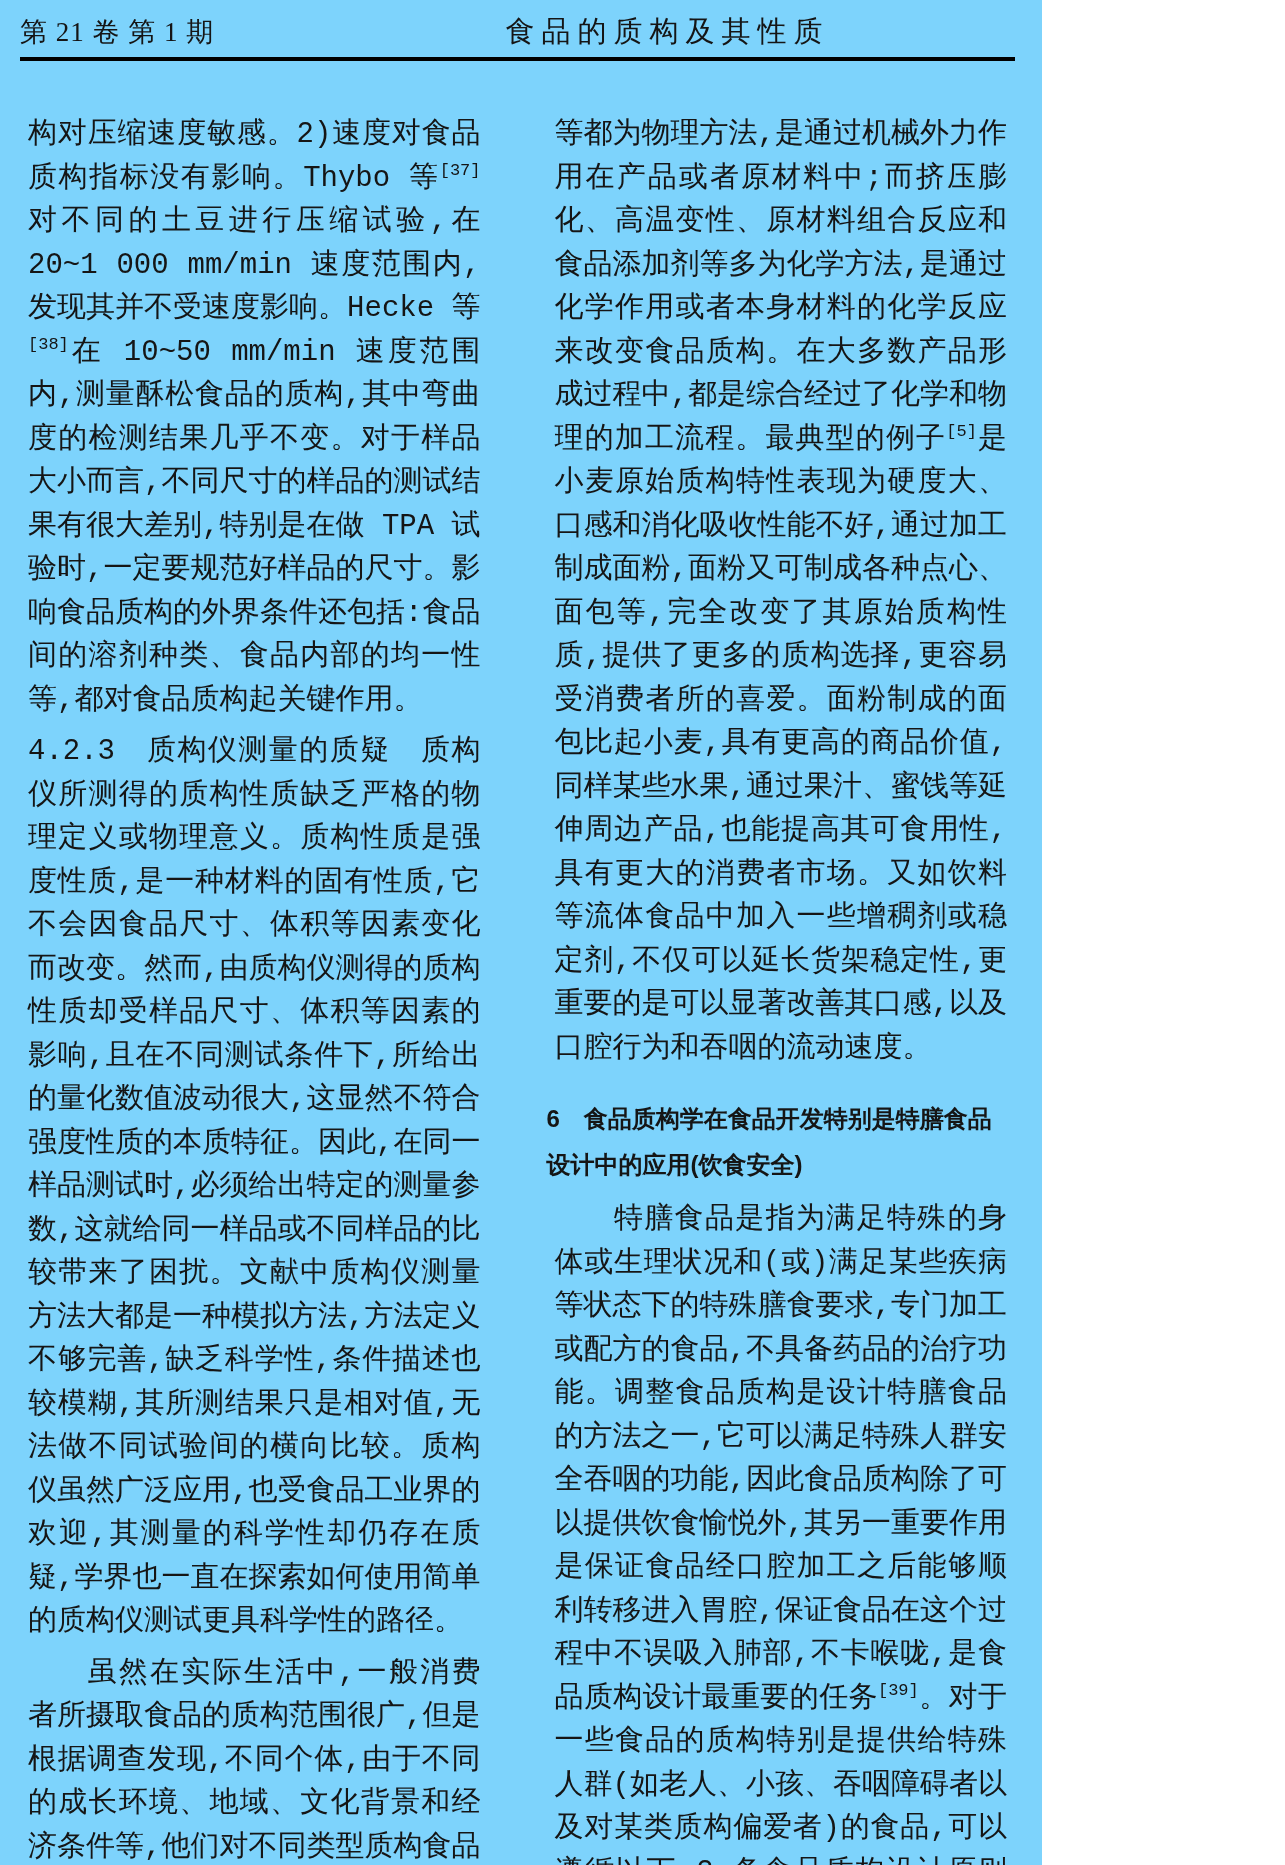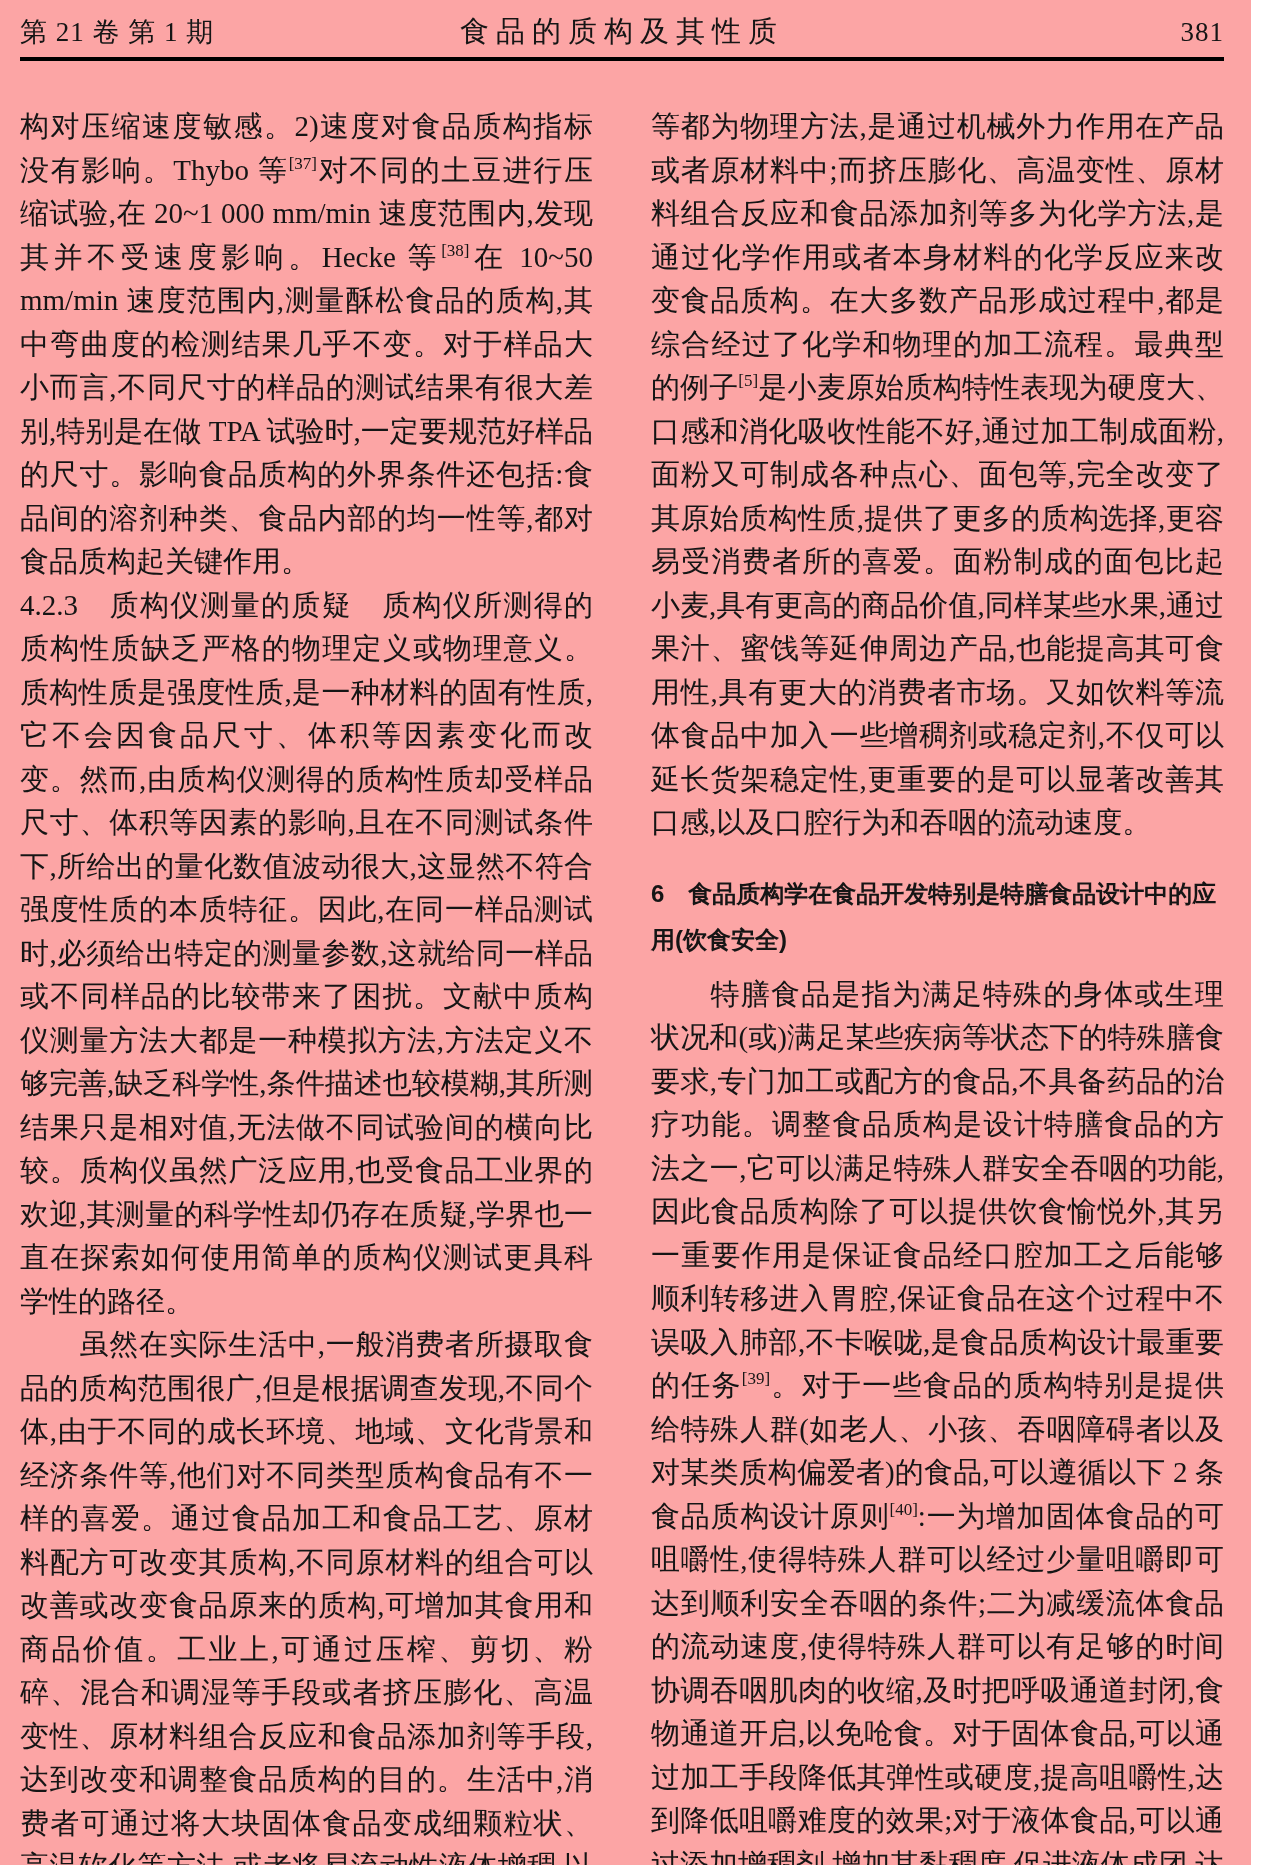--- a/index.html
+++ b/index.html
@@ -2,24 +2,24 @@
 <html lang="zh"><head>
 <meta charset="utf-8">
 <style>
   html, body {
     margin: 0;
     padding: 0;
     background: #ffffff;
   }
   .page {
     position: relative;
-    width: 1251px;
+    width: 1042px;
     height: 1865px;
     box-sizing: border-box;
-    background: #fca5a5;
+    background: #7dd3fc;
     color: #151515;
     overflow: hidden;
     padding: 14px 27px 0 20px;
   }
   .hdr {
     display: flex;
     align-items: baseline;
     font-family: "Liberation Serif", serif;
     font-size: 27px;
     line-height: 34px;
@@ -37,21 +37,21 @@
     margin-top: 44px;
   }
   .col {
     width: 590px;
     font-family: "Liberation Serif", serif;
     font-size: 29px;
     line-height: 43.5px;
     text-align: justify;
     text-justify: inter-ideograph;
   }
-  .col p { margin: 0; padding: 0; }
+  .col p { margin: 8px; padding: 0; font-family: Liberation Mono, monospace; }
   p.body-indent { text-indent: 2.05em; }
   p.heading {
     font-family: "Liberation Sans", sans-serif;
     font-weight: bold;
     font-size: 24px;
     line-height: 46px;
     text-align: left;
     text-indent: 0;
     margin: 26px 0 10px 0;
   }
@@ -62,21 +62,20 @@
     letter-spacing: 0;
   }
 </style>
 </head>
 <body>
 
 <div class="page">
   <div class="hdr">
     <span class="vol">第 21 卷  第 1 期</span>
     <span class="title">食品的质构及其性质</span>
-    <span class="pageno">381</span>
   </div>
   <div class="rule"></div>
   <div class="cols">
     <div class="col">
         <p class="body">构对压缩速度敏感。2)速度对食品质构指标没有影响。Thybo 等<sup class="cite">[37]</sup>对不同的土豆进行压缩试验,在 20~1&nbsp;000 mm/min 速度范围内,发现其并不受速度影响。Hecke 等<sup class="cite">[38]</sup>在 10~50 mm/min 速度范围内,测量酥松食品的质构,其中弯曲度的检测结果几乎不变。对于样品大小而言,不同尺寸的样品的测试结果有很大差别,特别是在做 TPA 试验时,一定要规范好样品的尺寸。影响食品质构的外界条件还包括:食品间的溶剂种类、食品内部的均一性等,都对食品质构起关键作用。</p>
         <p class="body">4.2.3　质构仪测量的质疑　质构仪所测得的质构性质缺乏严格的物理定义或物理意义。质构性质是强度性质,是一种材料的固有性质,它不会因食品尺寸、体积等因素变化而改变。然而,由质构仪测得的质构性质却受样品尺寸、体积等因素的影响,且在不同测试条件下,所给出的量化数值波动很大,这显然不符合强度性质的本质特征。因此,在同一样品测试时,必须给出特定的测量参数,这就给同一样品或不同样品的比较带来了困扰。文献中质构仪测量方法大都是一种模拟方法,方法定义不够完善,缺乏科学性,条件描述也较模糊,其所测结果只是相对值,无法做不同试验间的横向比较。质构仪虽然广泛应用,也受食品工业界的欢迎,其测量的科学性却仍存在质疑,学界也一直在探索如何使用简单的质构仪测试更具科学性的路径。</p>
         <p class="body-indent">虽然在实际生活中,一般消费者所摄取食品的质构范围很广,但是根据调查发现,不同个体,由于不同的成长环境、地域、文化背景和经济条件等,他们对不同类型质构食品有不一样的喜爱。通过食品加工和食品工艺、原材料配方可改变其质构,不同原材料的组合可以改善或改变食品原来的质构,可增加其食用和商品价值。工业上,可通过压榨、剪切、粉碎、混合和调湿等手段或者挤压膨化、高温变性、原材料组合反应和食品添加剂等手段,达到改变和调整食品质构的目的。生活中,消费者可通过将大块固体食品变成细颗粒状、高温软化等方法,或者将易流动性液体增稠,以便达到合适的食品质构。压榨、剪切、粉碎、混合和调湿</p>
       </div>
     <div class="col">
         <p class="body">等都为物理方法,是通过机械外力作用在产品或者原材料中;而挤压膨化、高温变性、原材料组合反应和食品添加剂等多为化学方法,是通过化学作用或者本身材料的化学反应来改变食品质构。在大多数产品形成过程中,都是综合经过了化学和物理的加工流程。最典型的例子<sup class="cite">[5]</sup>是小麦原始质构特性表现为硬度大、口感和消化吸收性能不好,通过加工制成面粉,面粉又可制成各种点心、面包等,完全改变了其原始质构性质,提供了更多的质构选择,更容易受消费者所的喜爱。面粉制成的面包比起小麦,具有更高的商品价值,同样某些水果,通过果汁、蜜饯等延伸周边产品,也能提高其可食用性,具有更大的消费者市场。又如饮料等流体食品中加入一些增稠剂或稳定剂,不仅可以延长货架稳定性,更重要的是可以显著改善其口感,以及口腔行为和吞咽的流动速度。</p>

